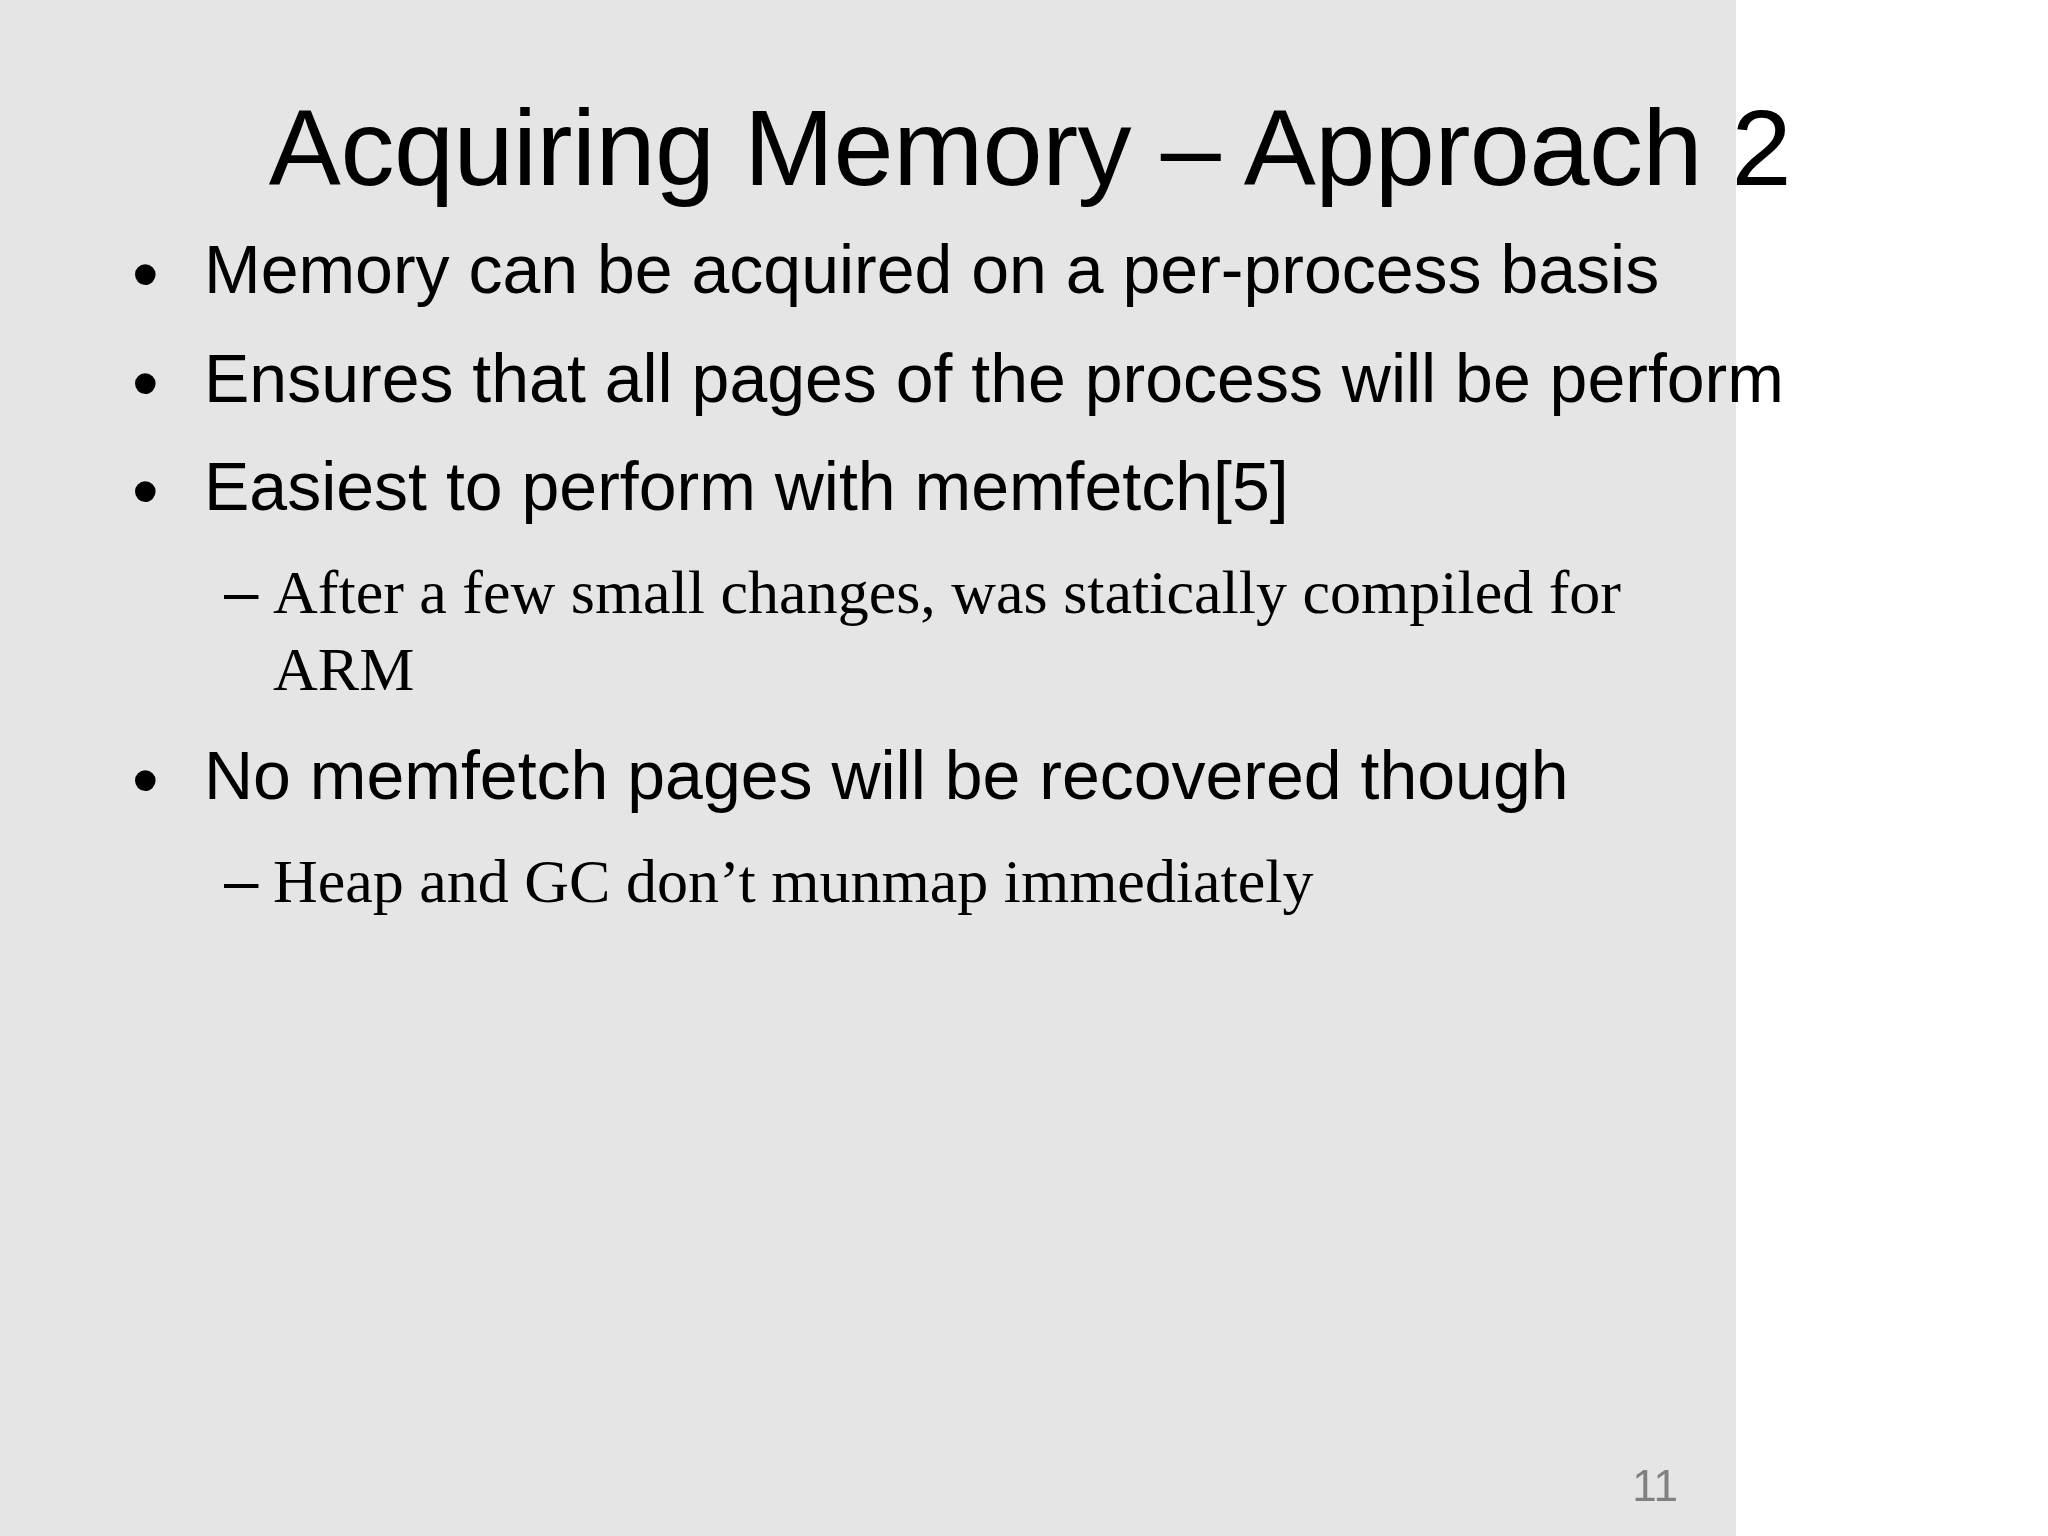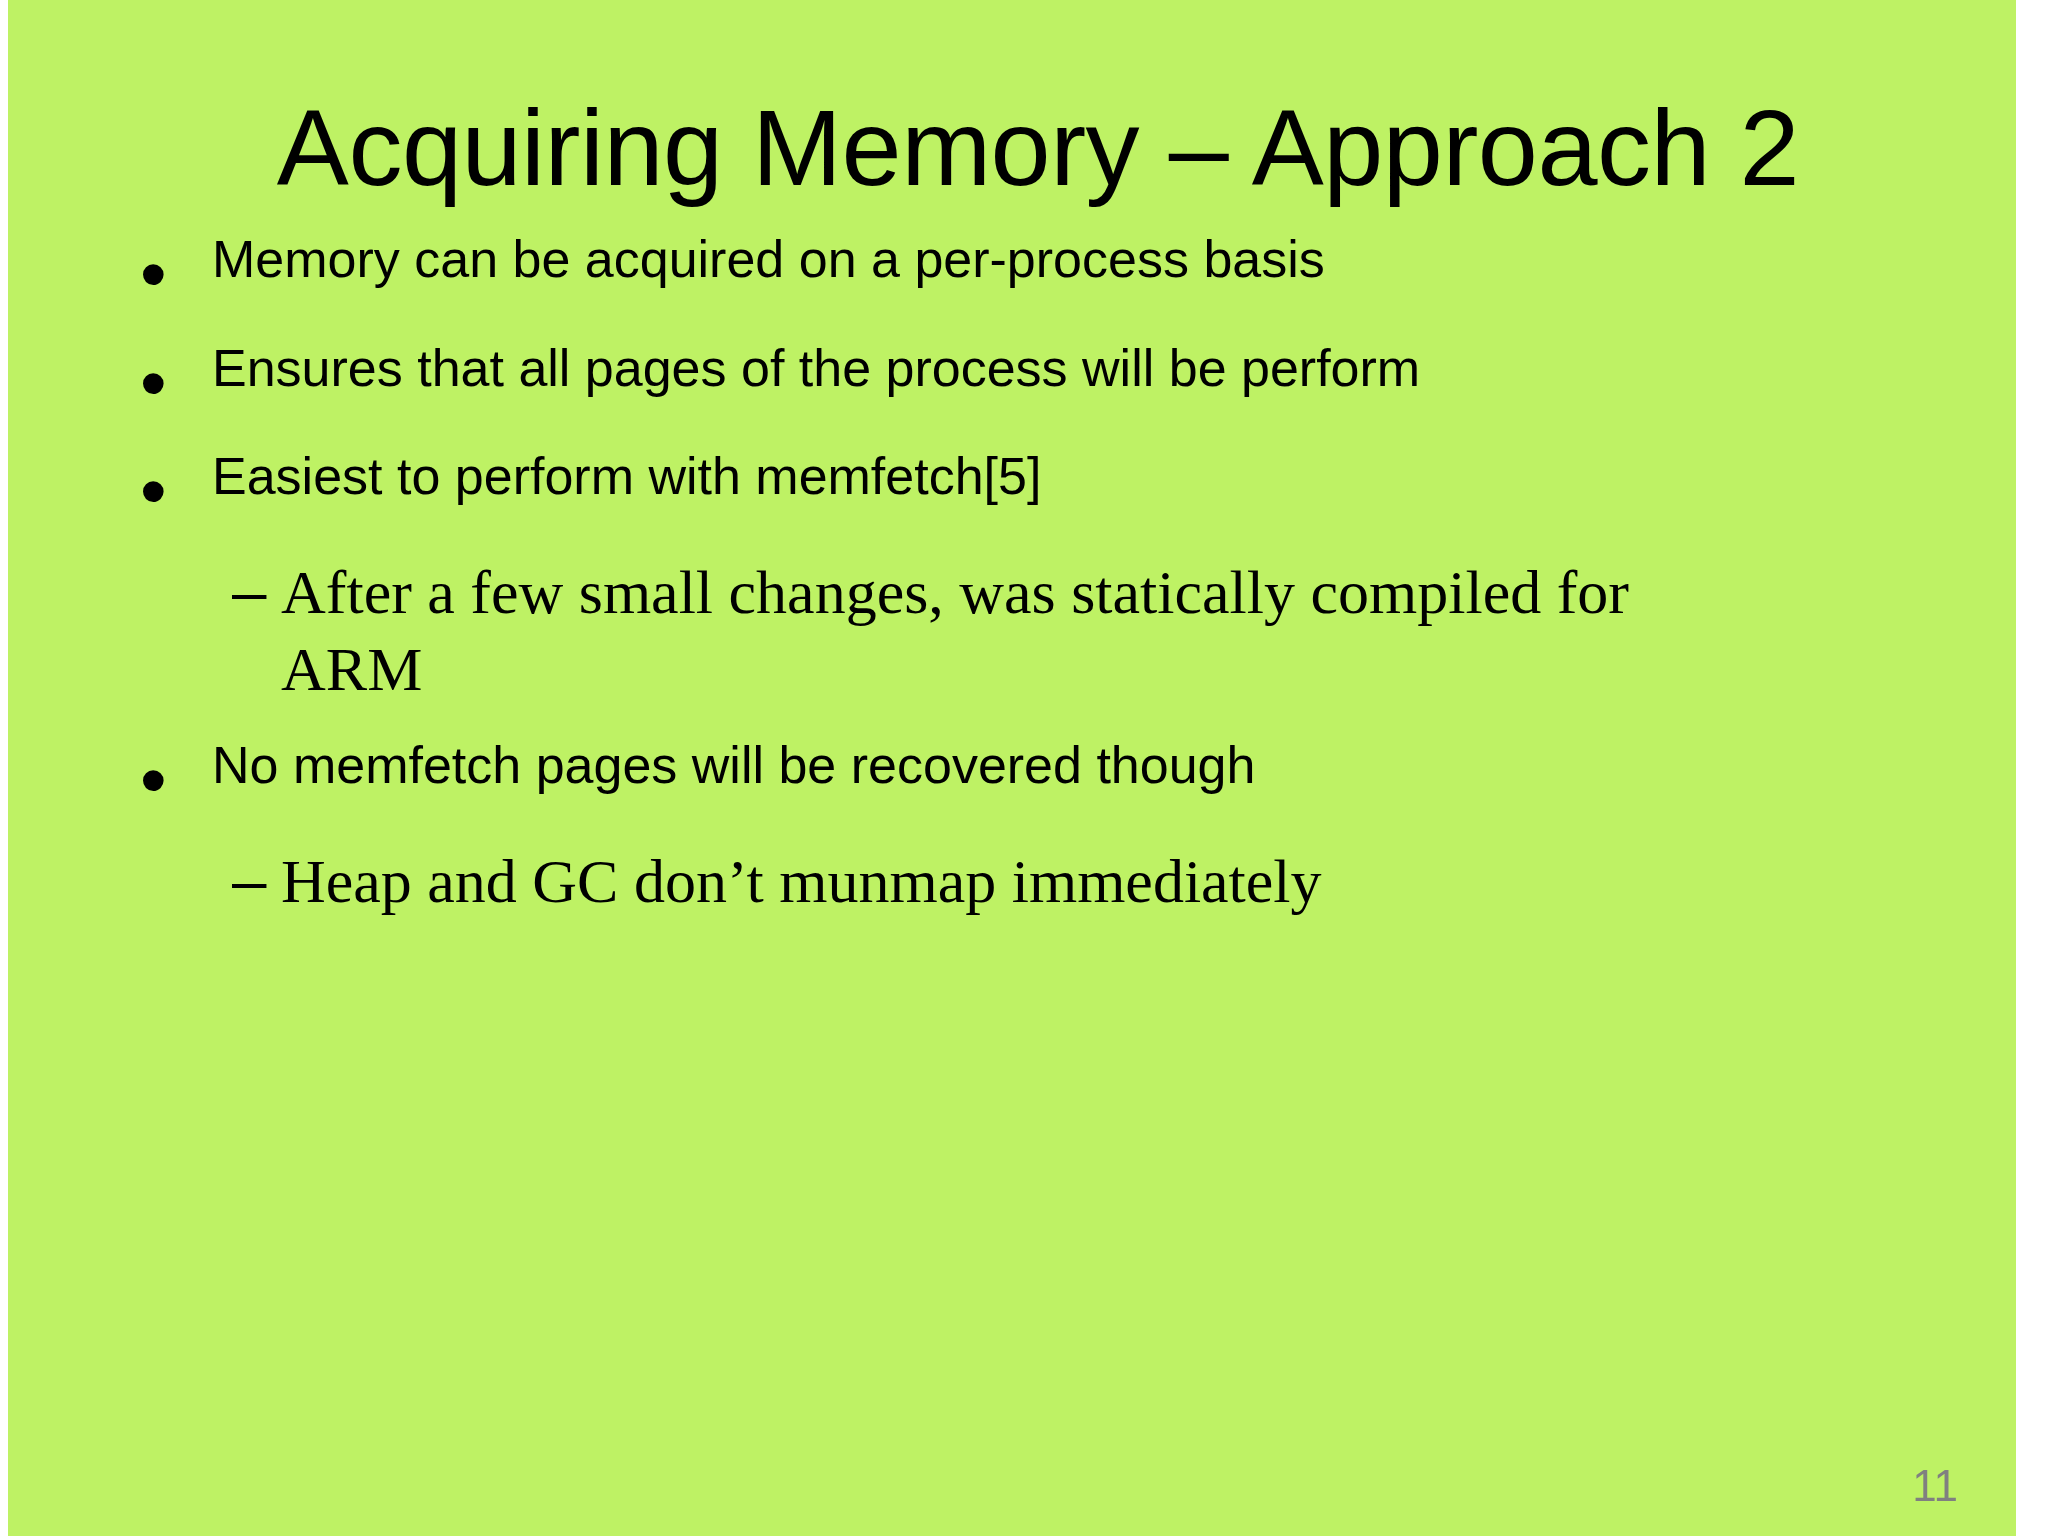--- a/index.html
+++ b/index.html
@@ -12,25 +12,24 @@
     width: 2048px;
     height: 1536px;
     overflow: hidden;
     font-family: "Liberation Sans", "DejaVu Sans", sans-serif;
     color: #000000;
     -webkit-font-smoothing: antialiased;
   }
 
   .slide {
     position: relative;
-    width: 2008px;
+    width: 1736px;
     height: 1536px;
-    background: #bef264;
+    background: #e5e5e5;
     box-sizing: border-box;
-    margin-left: 8px;
   }
 
   
   .slide-title {
     position: absolute;
     left: 150px;
     top: 88px;
     width: 1760px;
     font-size: 108px;
     line-height: 1.12;
@@ -63,21 +62,21 @@
     flex: 0 0 86px;
     font-size: 76px;
     line-height: 1.22;
     text-align: left;
     padding-left: 14px;
     box-sizing: border-box;
     color: #000000;
   }
   .lvl1 .btext {
     flex: 1 1 auto;
-    font-size: 52px;
+    font-size: 68px;
     line-height: 1.22;
     color: #000000;
     max-width: 1680px;
   }
 
   
   .lvl2 {
     margin-bottom: 4px;
   }
   .lvl2 .marker {

